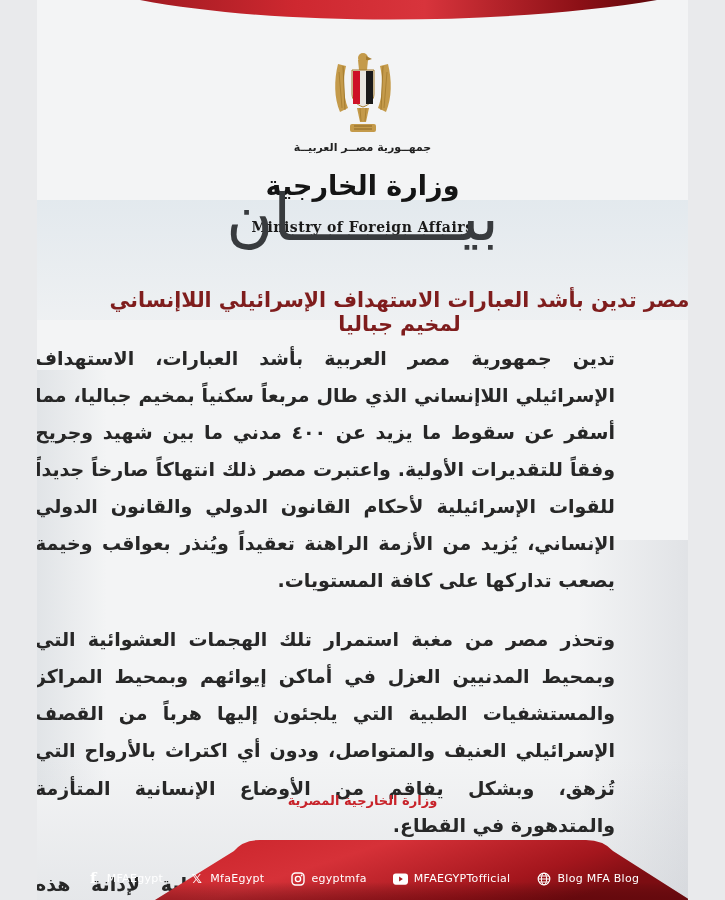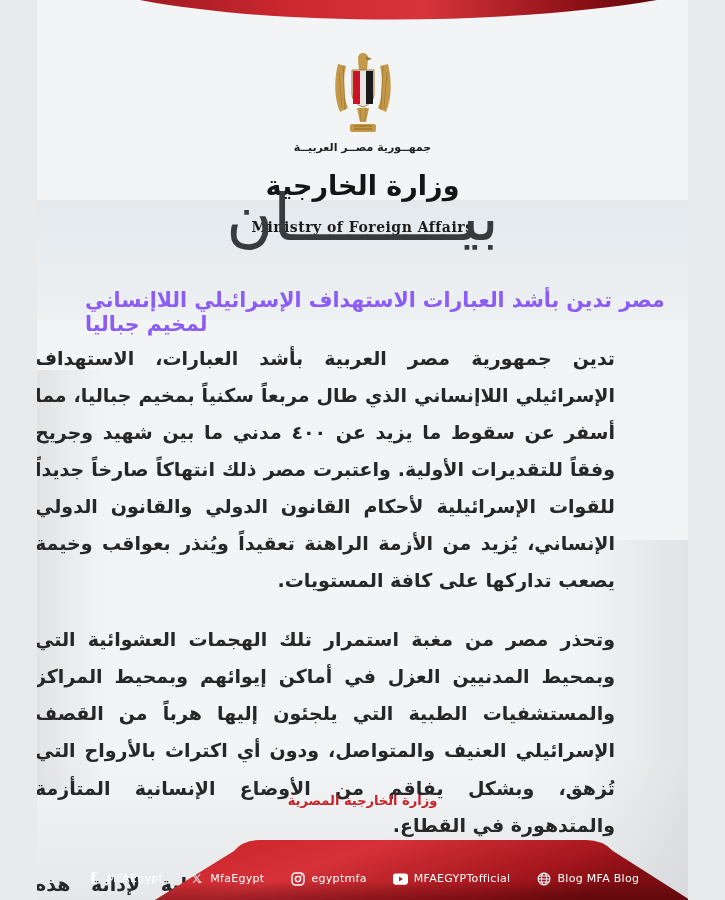--- a/index.html
+++ b/index.html
@@ -41,22 +41,22 @@
 
   
   .stmt-title {
     position: absolute; top: 182px; left: 0; width: 100%;
     text-align: center; direction: rtl;
     font-size: 64px; font-weight: 500; color: #383b3e;
     line-height: 1.15;
   }
   .stmt-headline {
     position: absolute; top: 288px; left: 48px; width: 629px;
-    text-align: left; direction: rtl;
-    font-size: 20.5px; font-weight: bold; color: #8b5cf6;
+    text-align: center; direction: rtl;
+    font-size: 20.5px; font-weight: bold; color: #7f1d1d;
   }
   .stmt-body {
     position: absolute; top: 340px; right: 73px; width: 580px;
     direction: rtl; text-align: justify;
     font-size: 19px; font-weight: bold; color: #272727;
     line-height: 1.95;
   }
   .stmt-body p { margin-bottom: 22px; }
 
   .stmt-signature {

